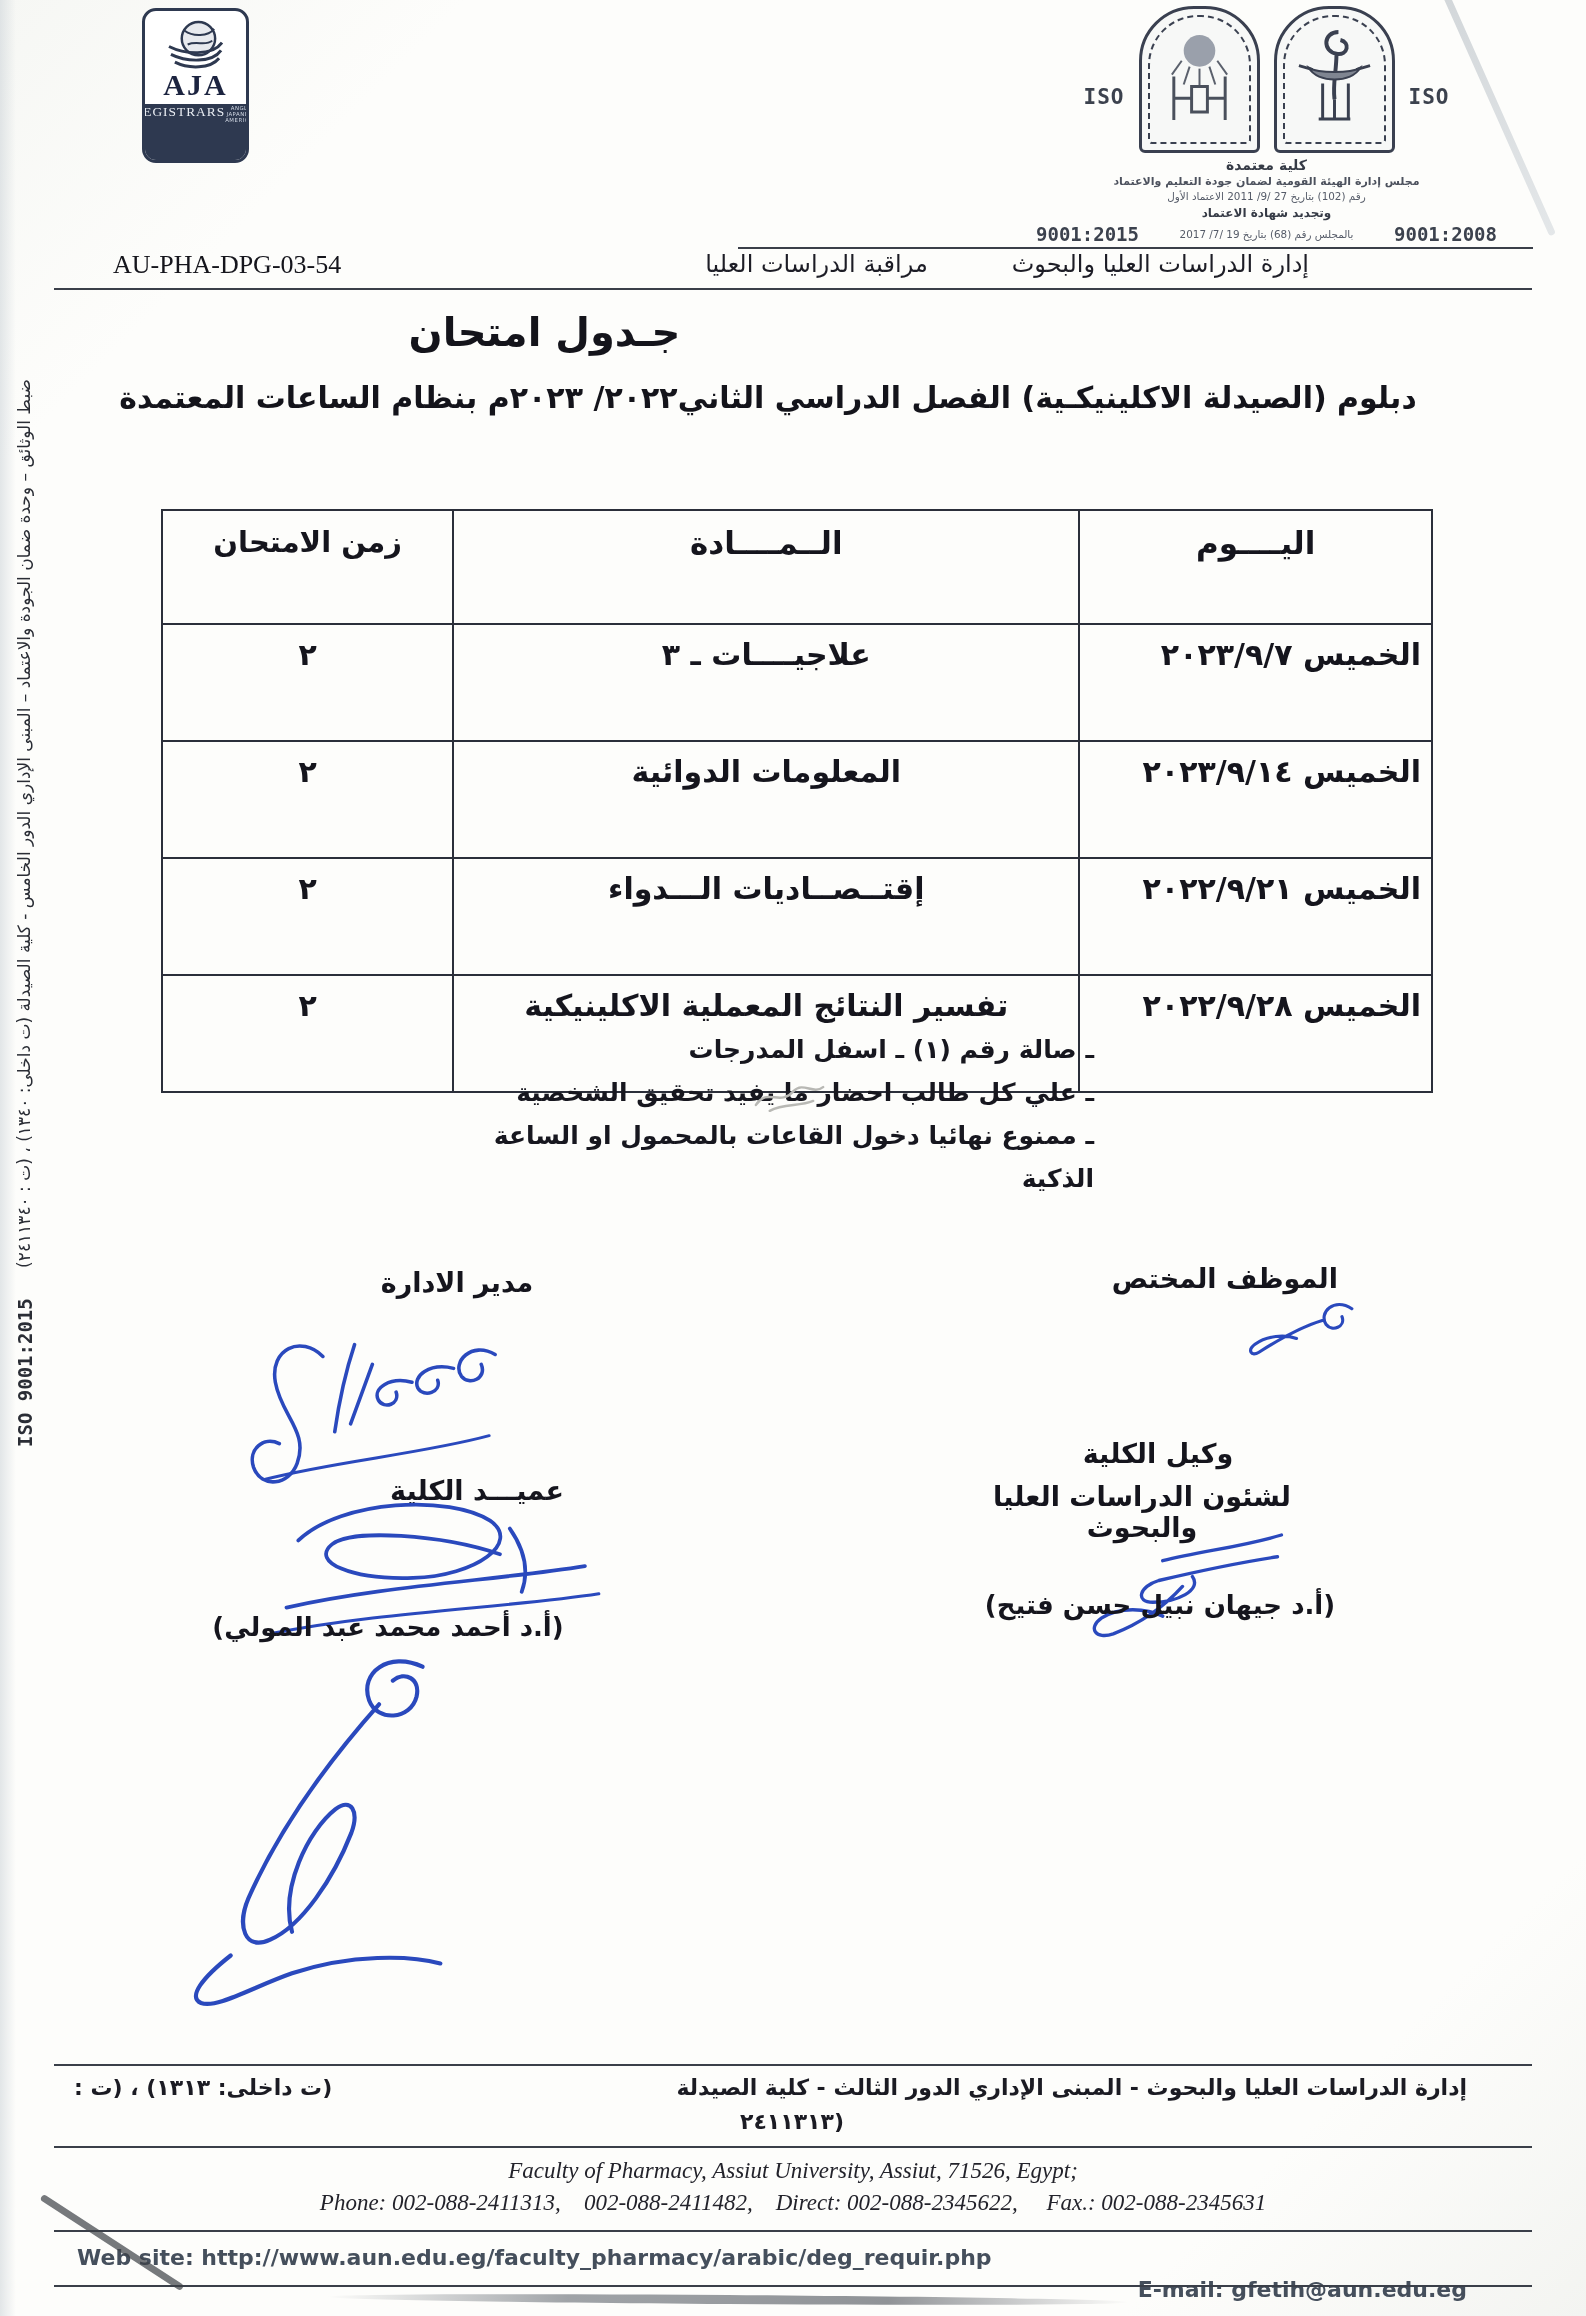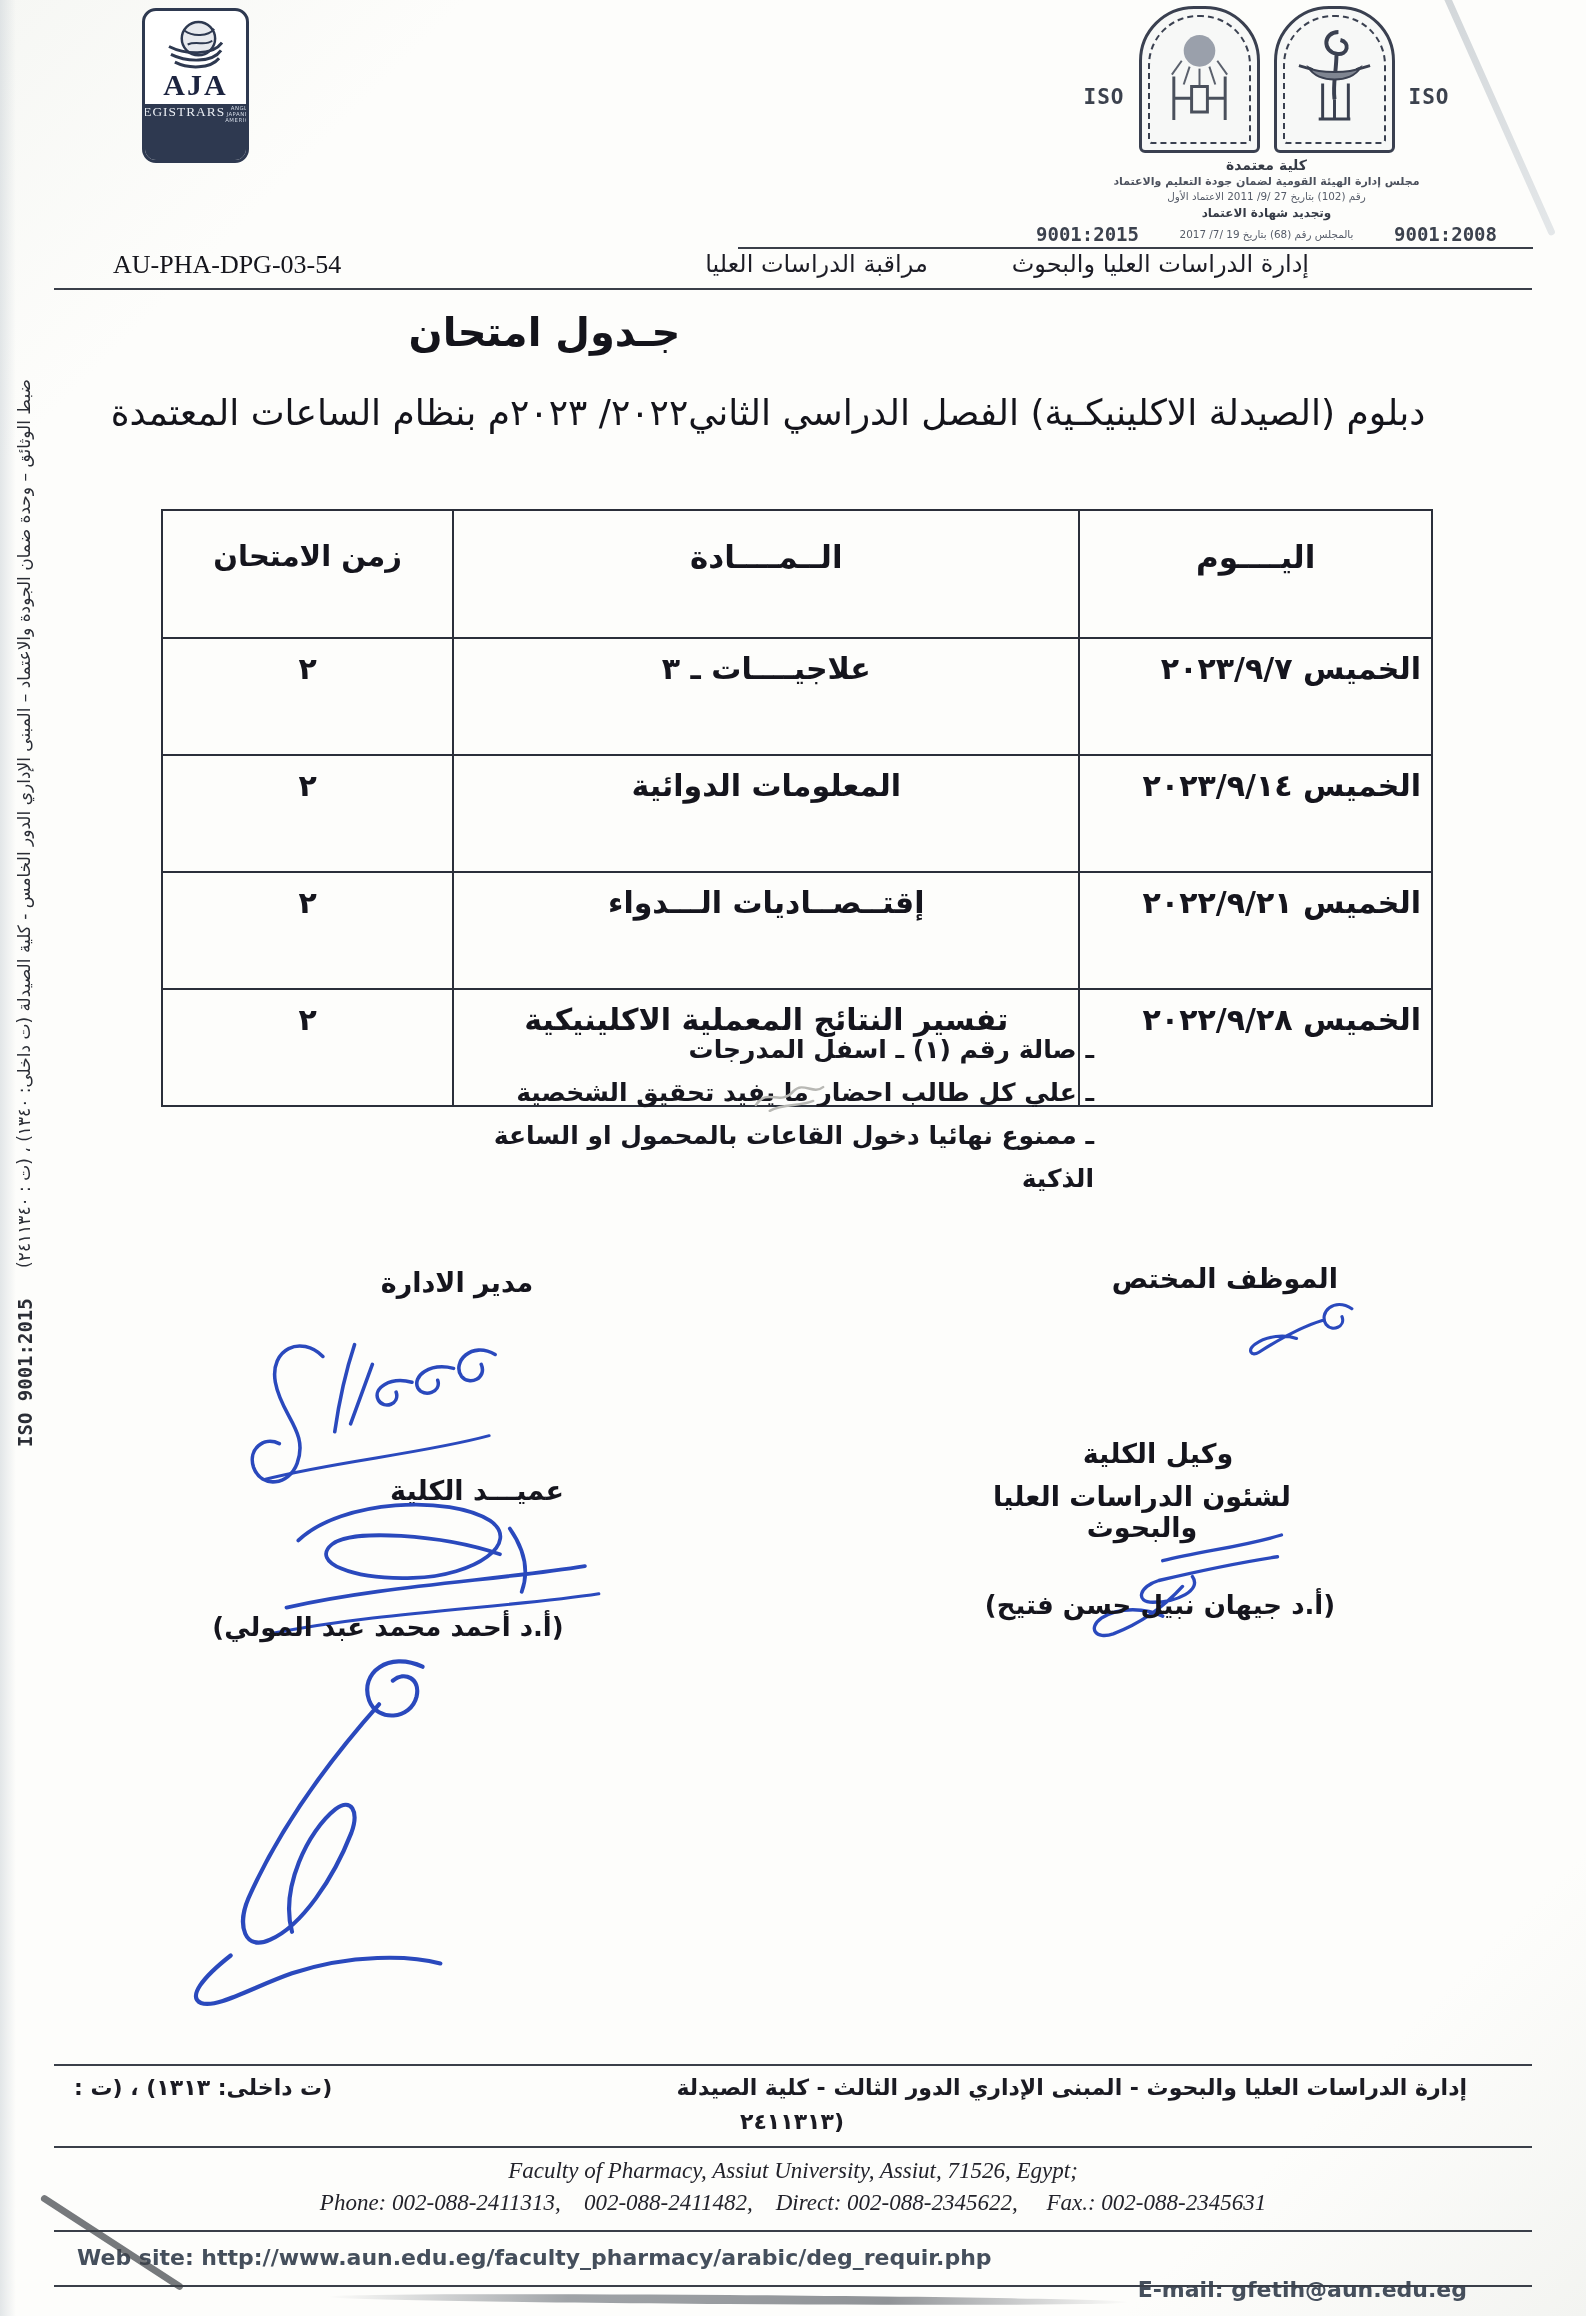--- a/index.html
+++ b/index.html
@@ -44,28 +44,28 @@
   .stamp .isonums .mid{font-size:10.4px;color:#555b68;}
   .rule{position:absolute;height:2px;background:#3a3f49;}
   .hdr-row{position:absolute;top:250px;left:54px;right:54px;height:36px;font-size:24px;}
   .hdr-code{position:absolute;left:59px;top:0;font-family:"Liberation Serif",serif;
     font-size:26px;color:#15151c;}
   .hdr-center{position:absolute;left:614px;width:297px;text-align:center;top:0;direction:rtl;}
   .hdr-right{position:absolute;right:223px;top:0;direction:rtl;}
   
   .title{position:absolute;top:309px;left:0;width:1089px;text-align:center;
     font-size:40px;font-weight:bold;direction:rtl;color:#14141b;}
-  .subtitle{position:absolute;top:392px;left:79px;right:129px;text-align:center;
-    font-size:36px;font-weight:normal;direction:rtl;color:#14141b;}
+  .subtitle{position:absolute;top:380px;left:79px;right:129px;text-align:center;
+    font-size:30px;font-weight:bold;direction:rtl;color:#14141b;}
   
   table.exam{position:absolute;left:161px;top:509px;width:1272px;
     border-collapse:collapse;direction:rtl;}
   table.exam th,table.exam td{border:2.5px solid #2b2f3a;vertical-align:top;
     font-weight:bold;color:#15151d;}
-  table.exam th{height:97px;font-size:31px;padding-top:28px;border-radius:14px;}
+  table.exam th{height:97px;font-size:31px;padding-top:14px;border-radius:14px;}
   table.exam td{height:102px;font-size:30px;padding-top:12px;}
   td.c-day{width:345px;text-align:right;padding-right:10px;}
   td.c-sub{width:634px;text-align:center;}
   td.c-dur{width:292px;text-align:center;font-size:25px;}
   
   .notes{position:absolute;right:492px;top:1028px;width:634px;direction:rtl;
     text-align:right;font-size:25px;font-weight:bold;line-height:43px;color:#17171f;}
   
   .sig-title{position:absolute;direction:rtl;font-weight:bold;font-size:27px;color:#15151d;}
   .sig-name{position:absolute;direction:rtl;font-weight:bold;font-size:26px;color:#15151d;}

